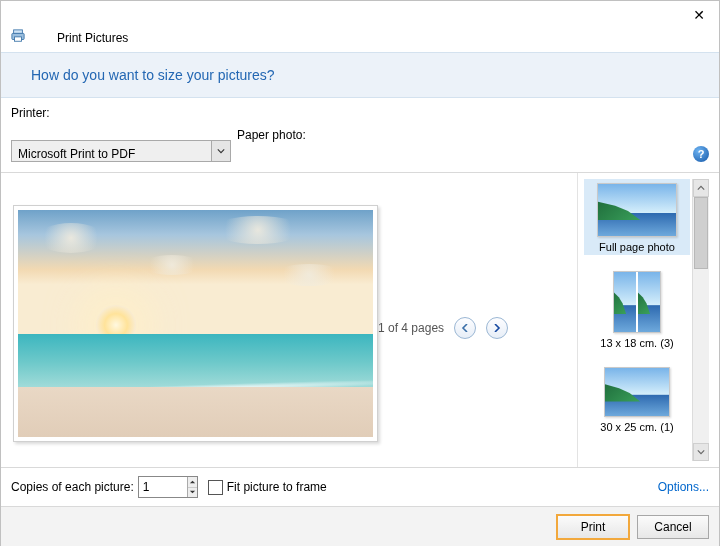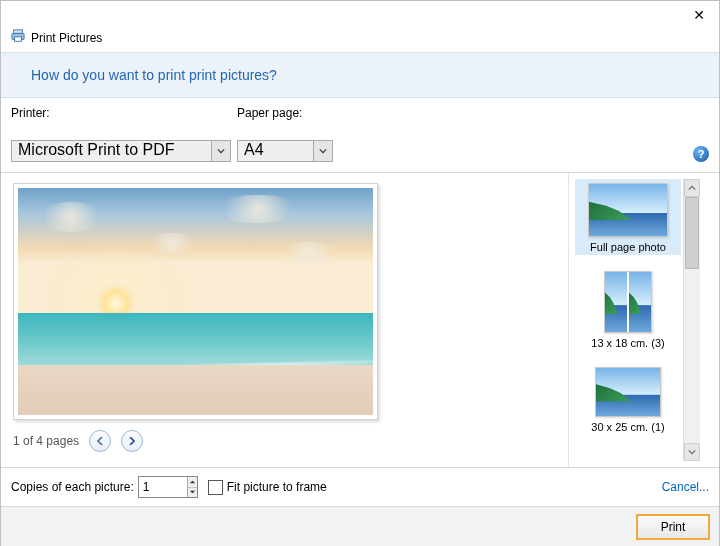--- a/index.html
+++ b/index.html
@@ -33,20 +33,21 @@
     display: flex;
     align-items: center;
     justify-content: center;
     font-size: 14px;
     cursor: pointer;
   }
   .title-row {
     display: flex;
     align-items: center;
     padding: 2px 10px 6px 10px;
+    gap: 26px;
   }
   .title-row .icon { margin-right: 6px; }
   .title-row .txt { font-size: 12px; }
 
   
   .header {
     background: #ecf2f9;
     border-top: 1px solid #d4e2ef;
     border-bottom: 1px solid #d4e2ef;
     padding: 14px 18px;
@@ -62,24 +63,24 @@
     display: flex;
     align-items: flex-end;
     gap: 6px;
     padding: 8px 10px 10px 10px;
     border-bottom: 1px solid #d9d9d9;
   }
   .optgrp { display: flex; flex-direction: column; }
   .optgrp label { font-size: 12px; margin-bottom: 20px; }
   .sel {
     display: flex;
-    align-items: flex-start;
+    align-items: flex-end;
     background: #efefef;
     border: 1px solid #a9a9a9;
-    font-size: 16px;
+    font-size: 12px;
     height: 20px;
   }
   .sel .val { padding: 0 6px; flex: 1; }
   .sel .caret {
     width: 18px;
     height: 100%;
     display: flex;
     align-items: center;
     justify-content: center;
     border-left: 1px solid #a9a9a9;
@@ -104,21 +105,21 @@
   
   .main {
     display: flex;
     height: 294px;
     border-bottom: 1px solid #d9d9d9;
   }
   .preview-pane {
     flex: 1;
     padding: 10px 12px 4px 12px;
     display: flex;
-    flex-direction: column;
+    align-items: center;
   }
   .preview-frame {
     width: 363px;
     height: 235px;
     border: 1px solid #d0d0d0;
     background: #fff;
     box-shadow: 2px 2px 3px rgba(0,0,0,0.15);
     display: flex;
     align-items: center;
     justify-content: center;
@@ -180,21 +181,21 @@
     border: 1px solid #9bb7d4;
     background: linear-gradient(to bottom,#fdfdff,#e7eef7);
     display: flex; align-items: center; justify-content: center;
     cursor: pointer;
   }
   .navbtn svg { width: 8px; height: 8px; }
 
   
   .layouts {
     width: 125px;
-    padding: 6px 19px 6px 6px;
+    padding: 6px 10px 6px 6px;
     display: flex;
     gap: 2px;
     border-left: 1px solid #e3e3e3;
   }
   .layout-list {
     flex: 1;
     overflow: hidden;
     display: flex;
     flex-direction: column;
     gap: 12px;
@@ -342,46 +343,38 @@
       <svg width="14" height="14" viewBox="0 0 16 16">
         <rect x="3" y="1" width="10" height="4" fill="#cfe4f6" stroke="#3b74a8"></rect>
         <rect x="1" y="5" width="14" height="7" rx="1" fill="#9abede" stroke="#3b74a8"></rect>
         <rect x="4" y="9" width="8" height="5" fill="#fff" stroke="#3b74a8"></rect>
       </svg>
     </span>
     <span class="txt">Print Pictures</span>
   </div>
 
   <div class="header">
-    <div class="q">How do you want to print print pictures?</div>
+    <div class="q">How do you want to size your pictures?</div>
   </div>
 
   <div class="optrow">
     <div class="optgrp" style="width:220px">
       <label>Printer:</label>
       <div class="sel">
         <span class="val">Microsoft Print to PDF</span>
         <span class="caret">
           <svg viewBox="0 0 10 6">
               <path d="M1 1 L5 5 L9 1" fill="none" stroke="#333" stroke-width="1.4"></path>
             </svg>
         </span>
       </div>
     </div>
 
     <div class="optgrp" style="width:96px">
-      <label>Paper page:</label>
-      <div class="sel">
-        <span class="val">A4</span>
-        <span class="caret">
-          <svg viewBox="0 0 10 6">
-              <path d="M1 1 L5 5 L9 1" fill="none" stroke="#333" stroke-width="1.4"></path>
-            </svg>
-        </span>
-      </div>
+      <label>Paper photo:</label>
     </div>
 
 
     <div class="help">
       <span>?</span>
     </div>
   </div>
 
   <div class="main">
 
@@ -479,22 +472,25 @@
             </svg>
         </div>
       </div>
     </div>
 
     <label class="chk">
       <span class="box"></span>
       <span>Fit picture to frame</span>
     </label>
 
-    <span class="options-link">Cancel...</span>
+    <span class="options-link">Options...</span>
   </div>
 
   <div class="row-actions">
     <div class="btn primary">
       <span>Print</span>
     </div>
+    <div class="btn">
+      <span>Cancel</span>
+    </div>
   </div>
 
 </div>
 
 </body></html>

